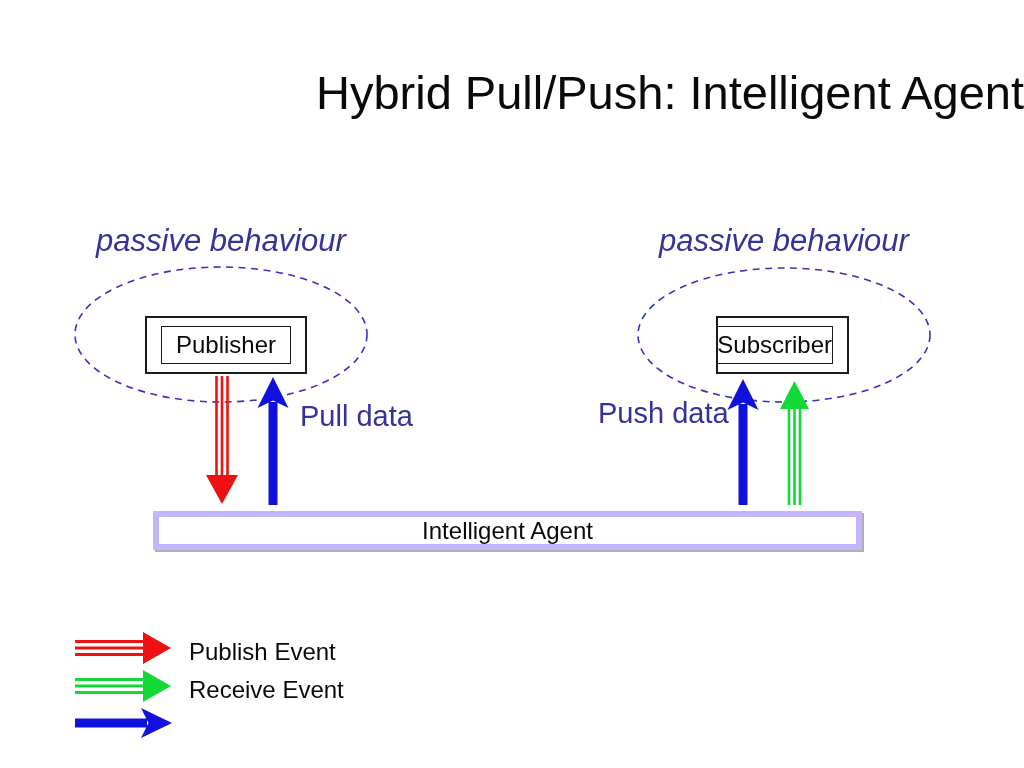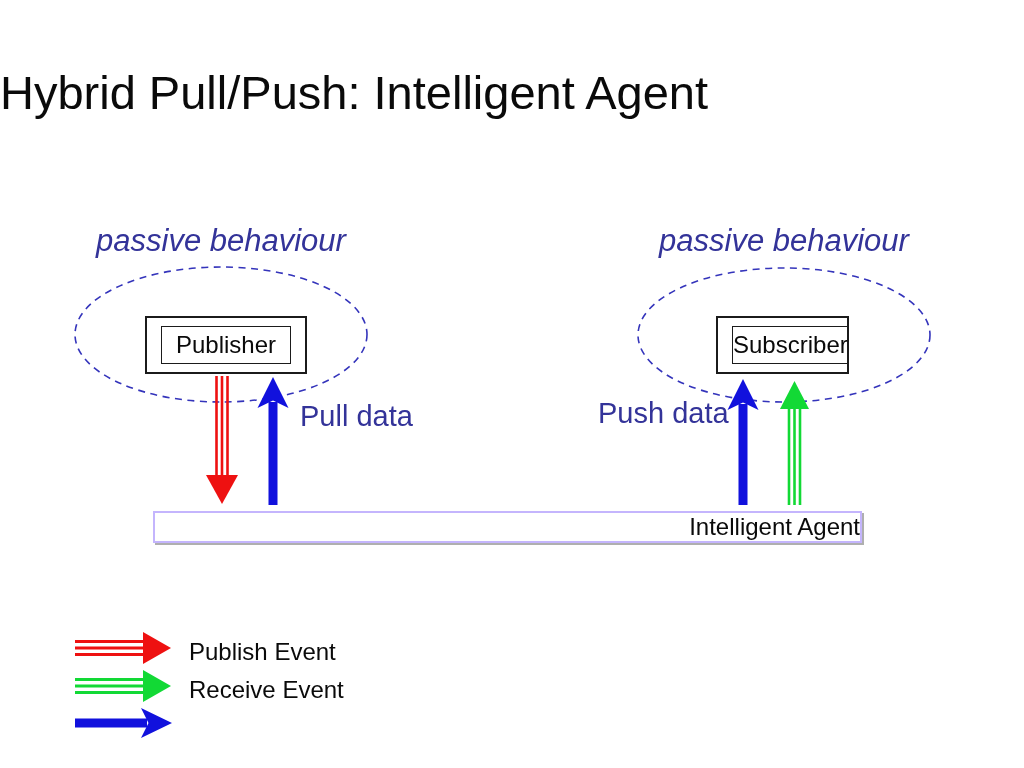--- a/index.html
+++ b/index.html
@@ -10,48 +10,48 @@
     --c-ellipse:#3434bb;
     --c-text:#0a0a0a;
     --c-bg:#ffffff;
   }
   html,body{margin:0;padding:0;background:#888;}
   .slide{
     position:relative;width:1024px;height:768px;background:var(--c-bg);
     font-family:"Liberation Sans",sans-serif;overflow:hidden;margin:0 auto;
   }
   .title{
-    position:absolute;left:0;top:63px;width:1024px;text-align:left;
+    position:absolute;left:0;top:63px;width:1024px;text-align:right;
     font-size:47px;line-height:60px;color:var(--c-text);white-space:nowrap;
   }
   .diagram-svg{position:absolute;left:0;top:0;width:1024px;height:768px;pointer-events:none;}
   .behaviour{
     position:absolute;width:292px;text-align:center;font-style:italic;
     font-size:31px;line-height:30px;color:var(--c-annot);white-space:nowrap;
   }
   .beh-left{left:75px;top:226px;}
   .beh-right{left:638px;top:226px;}
   .node-outer{
     position:absolute;box-sizing:border-box;border:2px solid #1b1b1b;background:#fff;
-    padding:8px 14px;display:flex;align-items:stretch;justify-content:flex-start;
+    padding:8px 14px;display:flex;align-items:stretch;justify-content:flex-end;
   }
   .node-pub{left:145px;top:316px;width:162px;height:58px;}
   .node-sub{left:716px;top:316px;width:133px;height:58px;}
   .node-inner{
     box-sizing:border-box;border:1.5px solid #1b1b1b;flex:1;
     display:flex;align-items:center;justify-content:center;
     font-size:24px;color:var(--c-text);white-space:nowrap;
   }
   .flow-label{position:absolute;font-size:29px;line-height:28px;color:var(--c-annot);white-space:nowrap;}
   .lbl-pull{left:300px;top:402px;}
   .lbl-push{left:598px;top:399px;}
   .agent-box{
-    position:absolute;left:153px;top:511px;width:709px;height:32px;
-    box-sizing:border-box;border:2px solid #c4b5fd;background:#fff;
-    display:flex;align-items:center;justify-content:flex-end;
+    position:absolute;left:153px;top:511px;width:709px;height:39px;
+    box-sizing:border-box;border:6px solid #c4b5fd;background:#fff;
+    display:flex;align-items:center;justify-content:center;
     font-size:24px;color:var(--c-text);
     box-shadow:2px 2px 0 rgba(110,110,110,0.55);
   }
   .legend-row{position:absolute;left:73px;display:flex;align-items:flex-end;height:36px;}
   .legend-row .icon{width:100px;height:36px;margin-right:16px;flex:0 0 auto;}
   .legend-label{font-size:24px;color:var(--c-text);white-space:nowrap;}
   .row-publish{top:630px;}
   .row-receive{top:668px;}
   .row-transfer{top:705px;}
   

